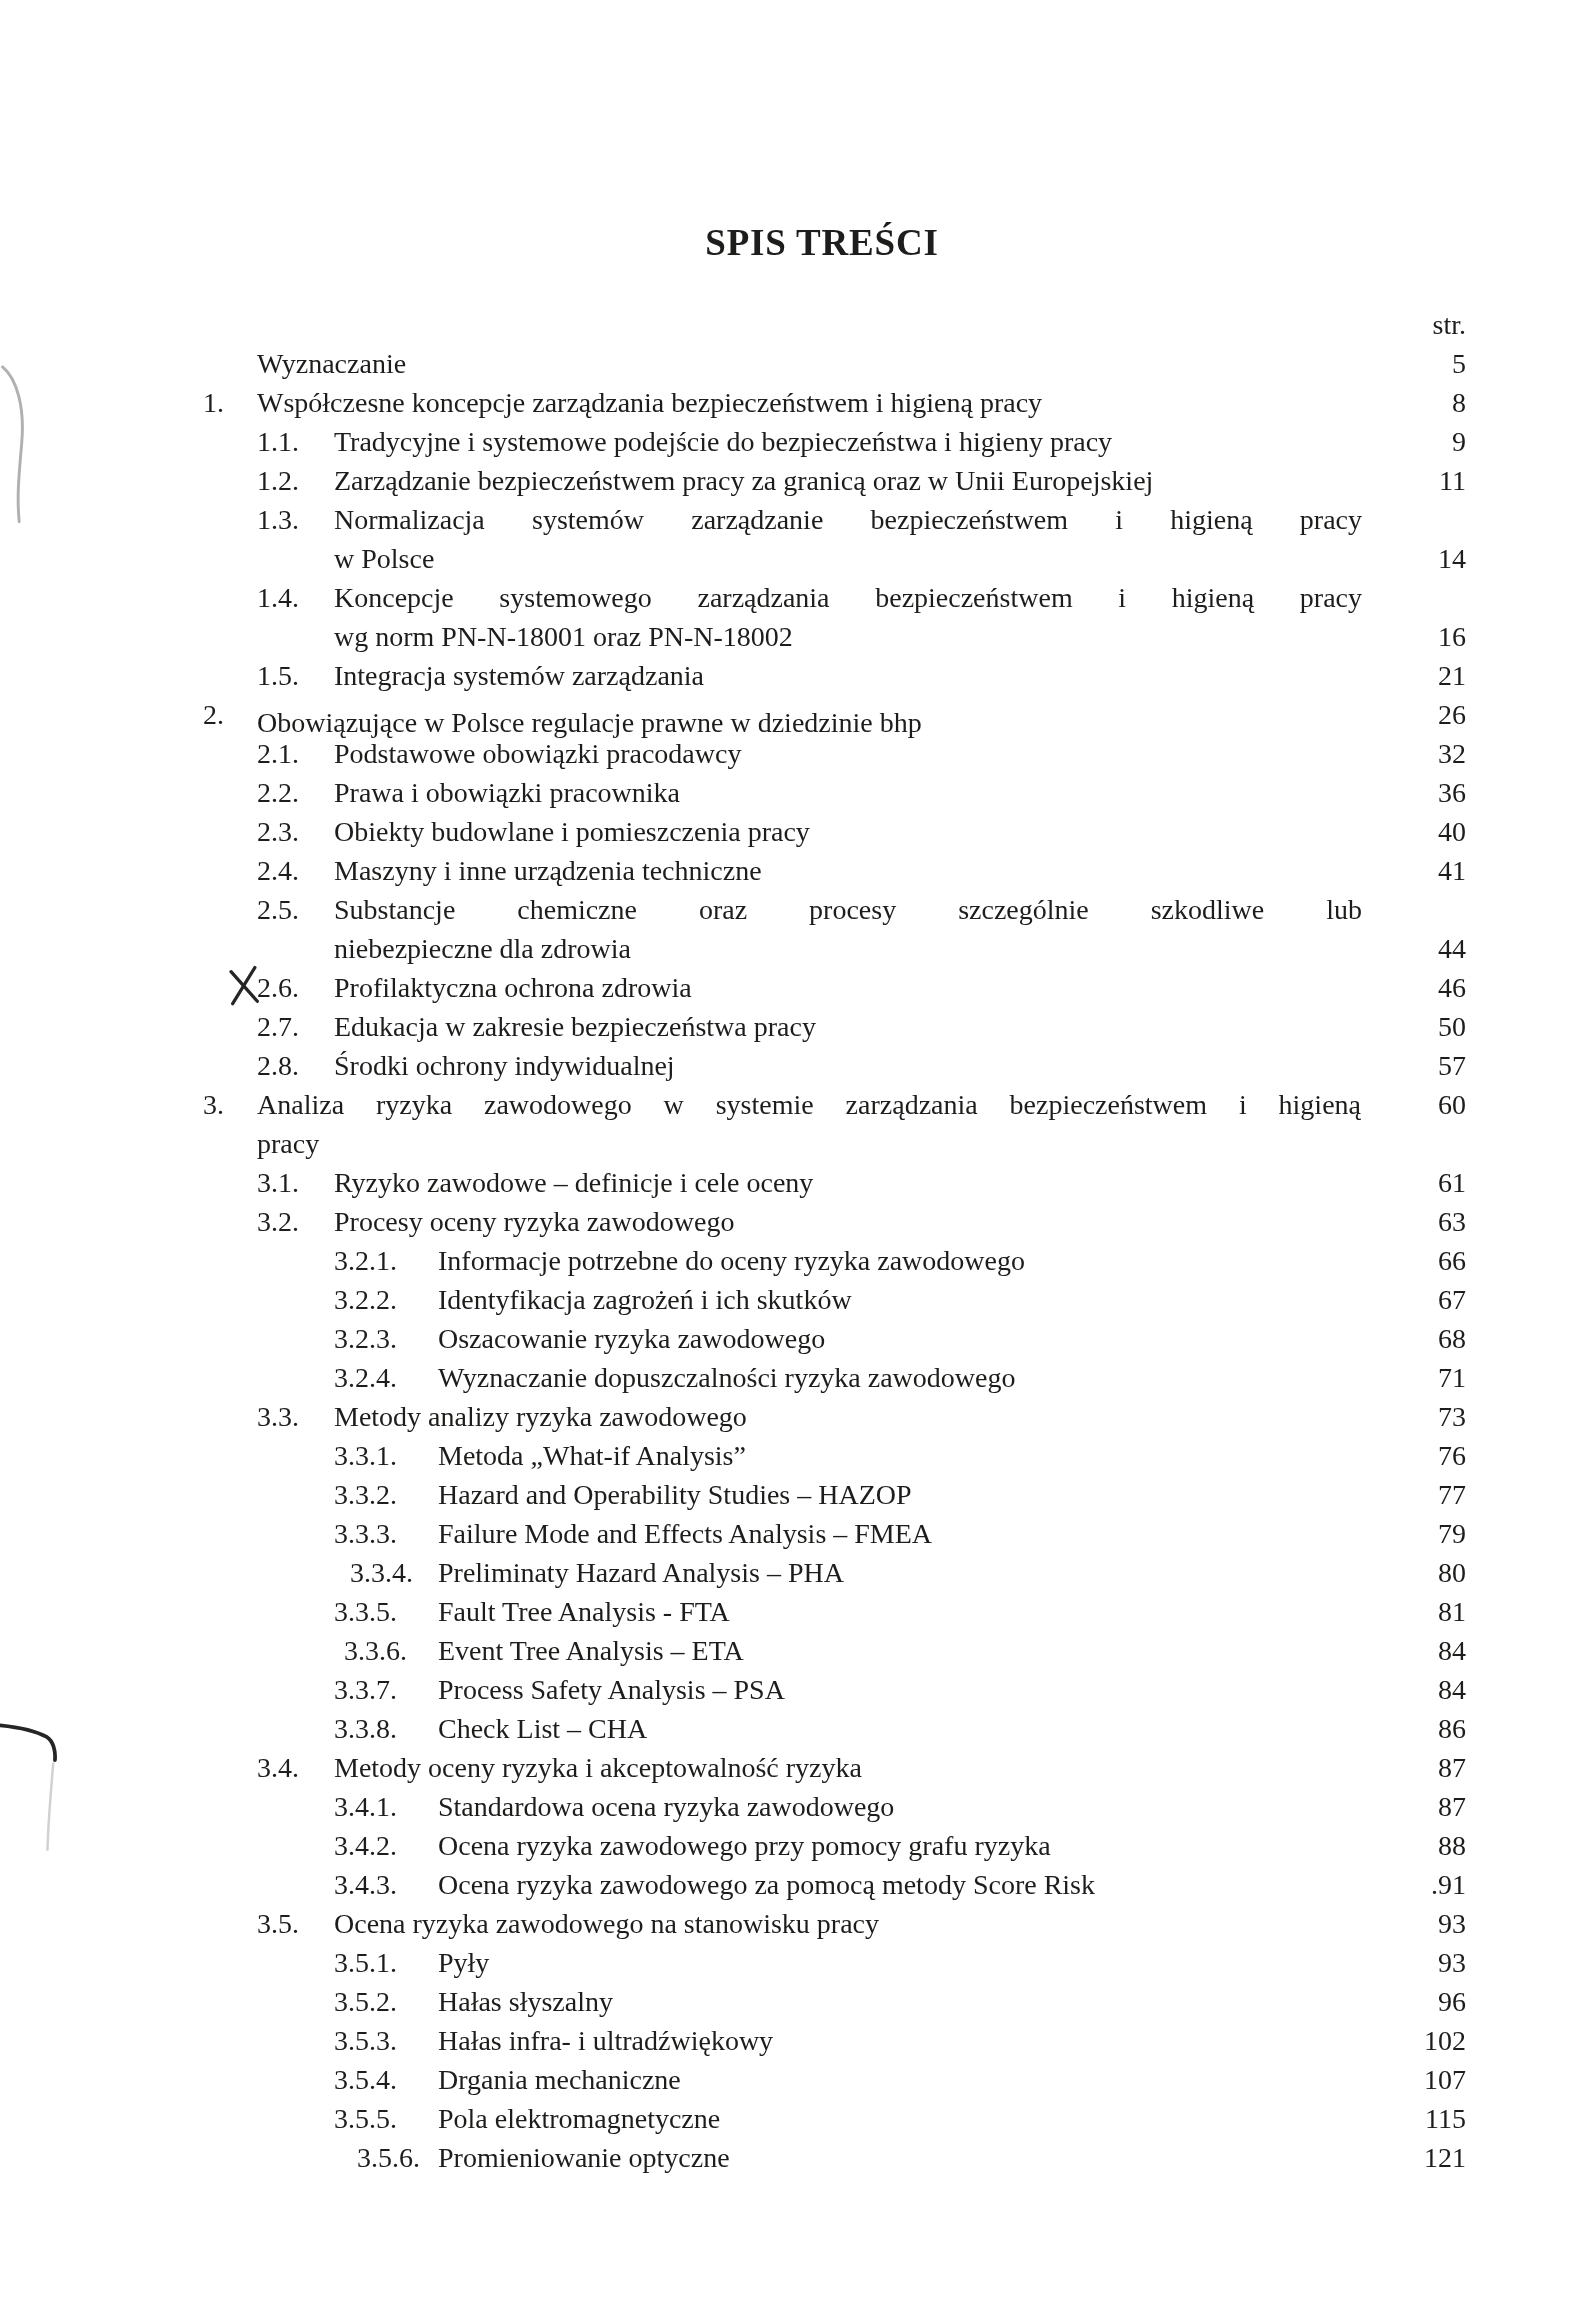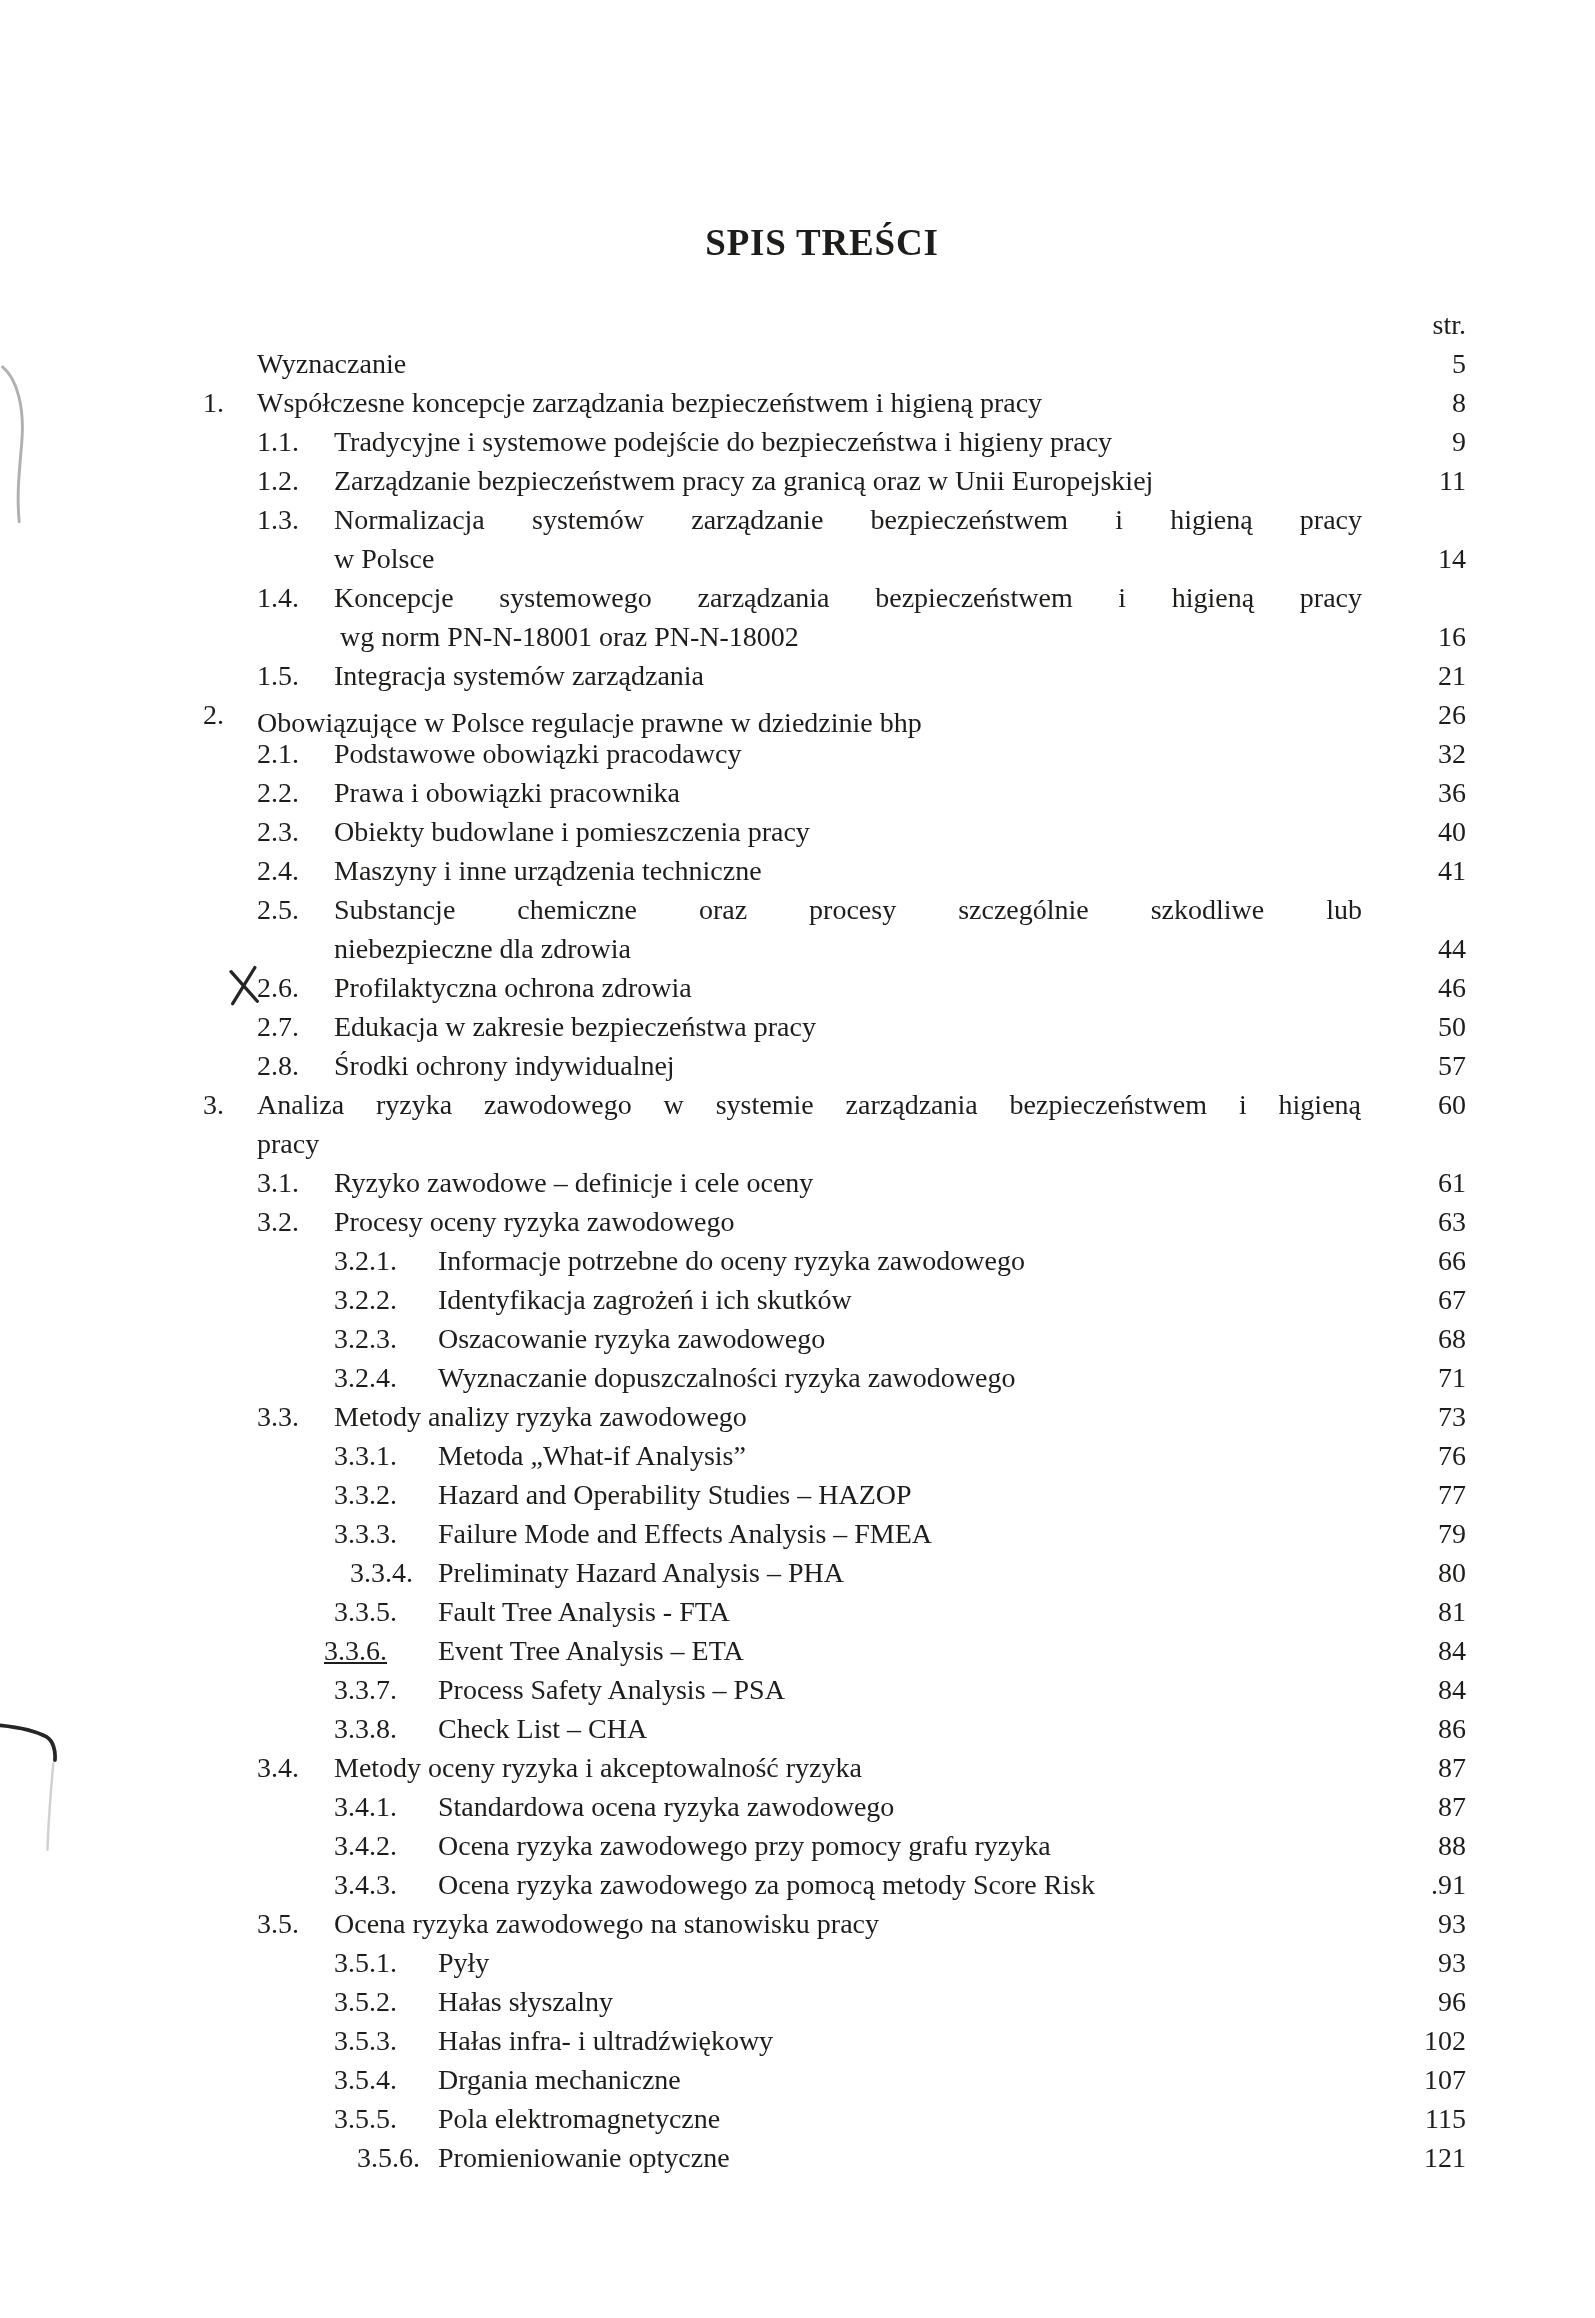--- a/index.html
+++ b/index.html
@@ -82,21 +82,21 @@
       </div>
       <div class="line">
         <span class="txt" style="left: 334px;">w Polsce</span>
         <span class="pg">14</span>
       </div>
       <div class="line">
         <span class="num" style="left: 257px;">1.4.</span>
         <span class="txt j" style="left: 334px; width: 1028px;">Koncepcje systemowego zarządzania bezpieczeństwem i higieną pracy</span>
       </div>
       <div class="line">
-        <span class="txt" style="left: 334px; margin-left: 6px;">wg norm PN-N-18001 oraz PN-N-18002</span>
+        <span class="txt" style="left: 334px;">wg norm PN-N-18001 oraz PN-N-18002</span>
         <span class="pg">16</span>
       </div>
       <div class="line">
         <span class="num" style="left: 257px;">1.5.</span>
         <span class="txt" style="left: 334px;">Integracja systemów zarządzania</span>
         <span class="pg">21</span>
       </div>
       <div class="line">
         <span class="num" style="left: 203px;">2.</span>
         <span class="txt" style="left: 257px; margin-top: 8px;">Obowiązujące w Polsce regulacje prawne w dziedzinie bhp</span>
@@ -211,21 +211,21 @@
         <span class="num" style="left: 350px;">3.3.4.</span>
         <span class="txt" style="left: 438px;">Preliminaty Hazard Analysis – PHA</span>
         <span class="pg">80</span>
       </div>
       <div class="line">
         <span class="num" style="left: 334px;">3.3.5.</span>
         <span class="txt" style="left: 438px;">Fault Tree Analysis - FTA</span>
         <span class="pg">81</span>
       </div>
       <div class="line">
-        <span class="num" style="left: 324px; text-decoration: underline;">3.3.6.</span>
+        <span class="num" style="left: 344px;">3.3.6.</span>
         <span class="txt" style="left: 438px;">Event Tree Analysis – ETA</span>
         <span class="pg">84</span>
       </div>
       <div class="line">
         <span class="num" style="left: 334px;">3.3.7.</span>
         <span class="txt" style="left: 438px;">Process Safety Analysis – PSA</span>
         <span class="pg">84</span>
       </div>
       <div class="line">
         <span class="num" style="left: 334px;">3.3.8.</span>

